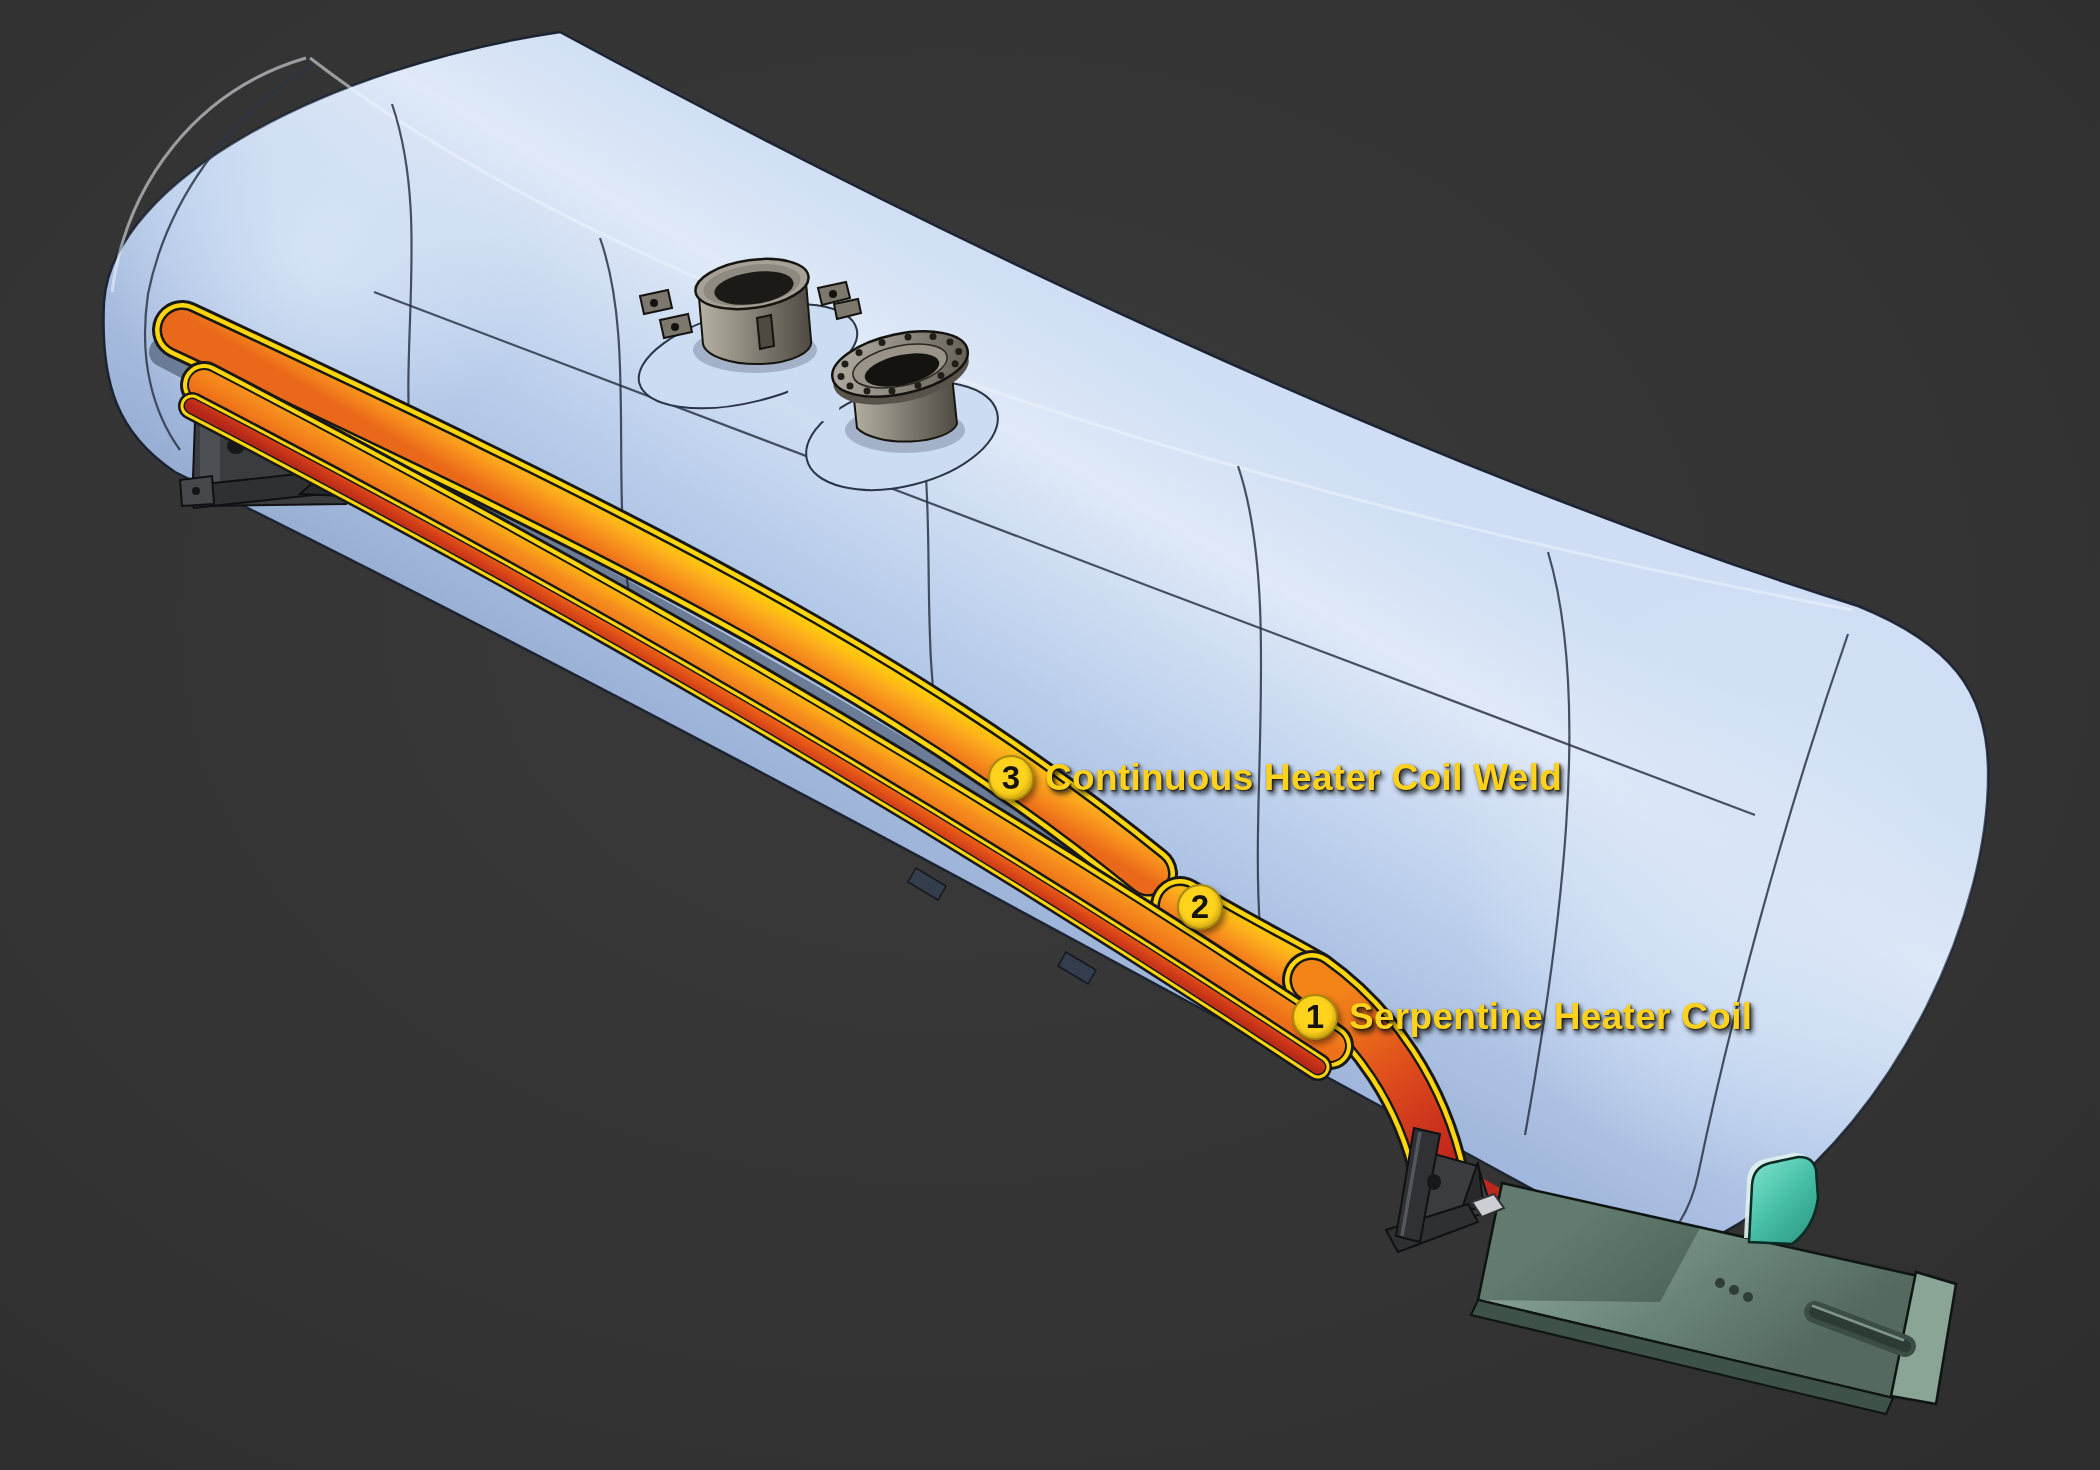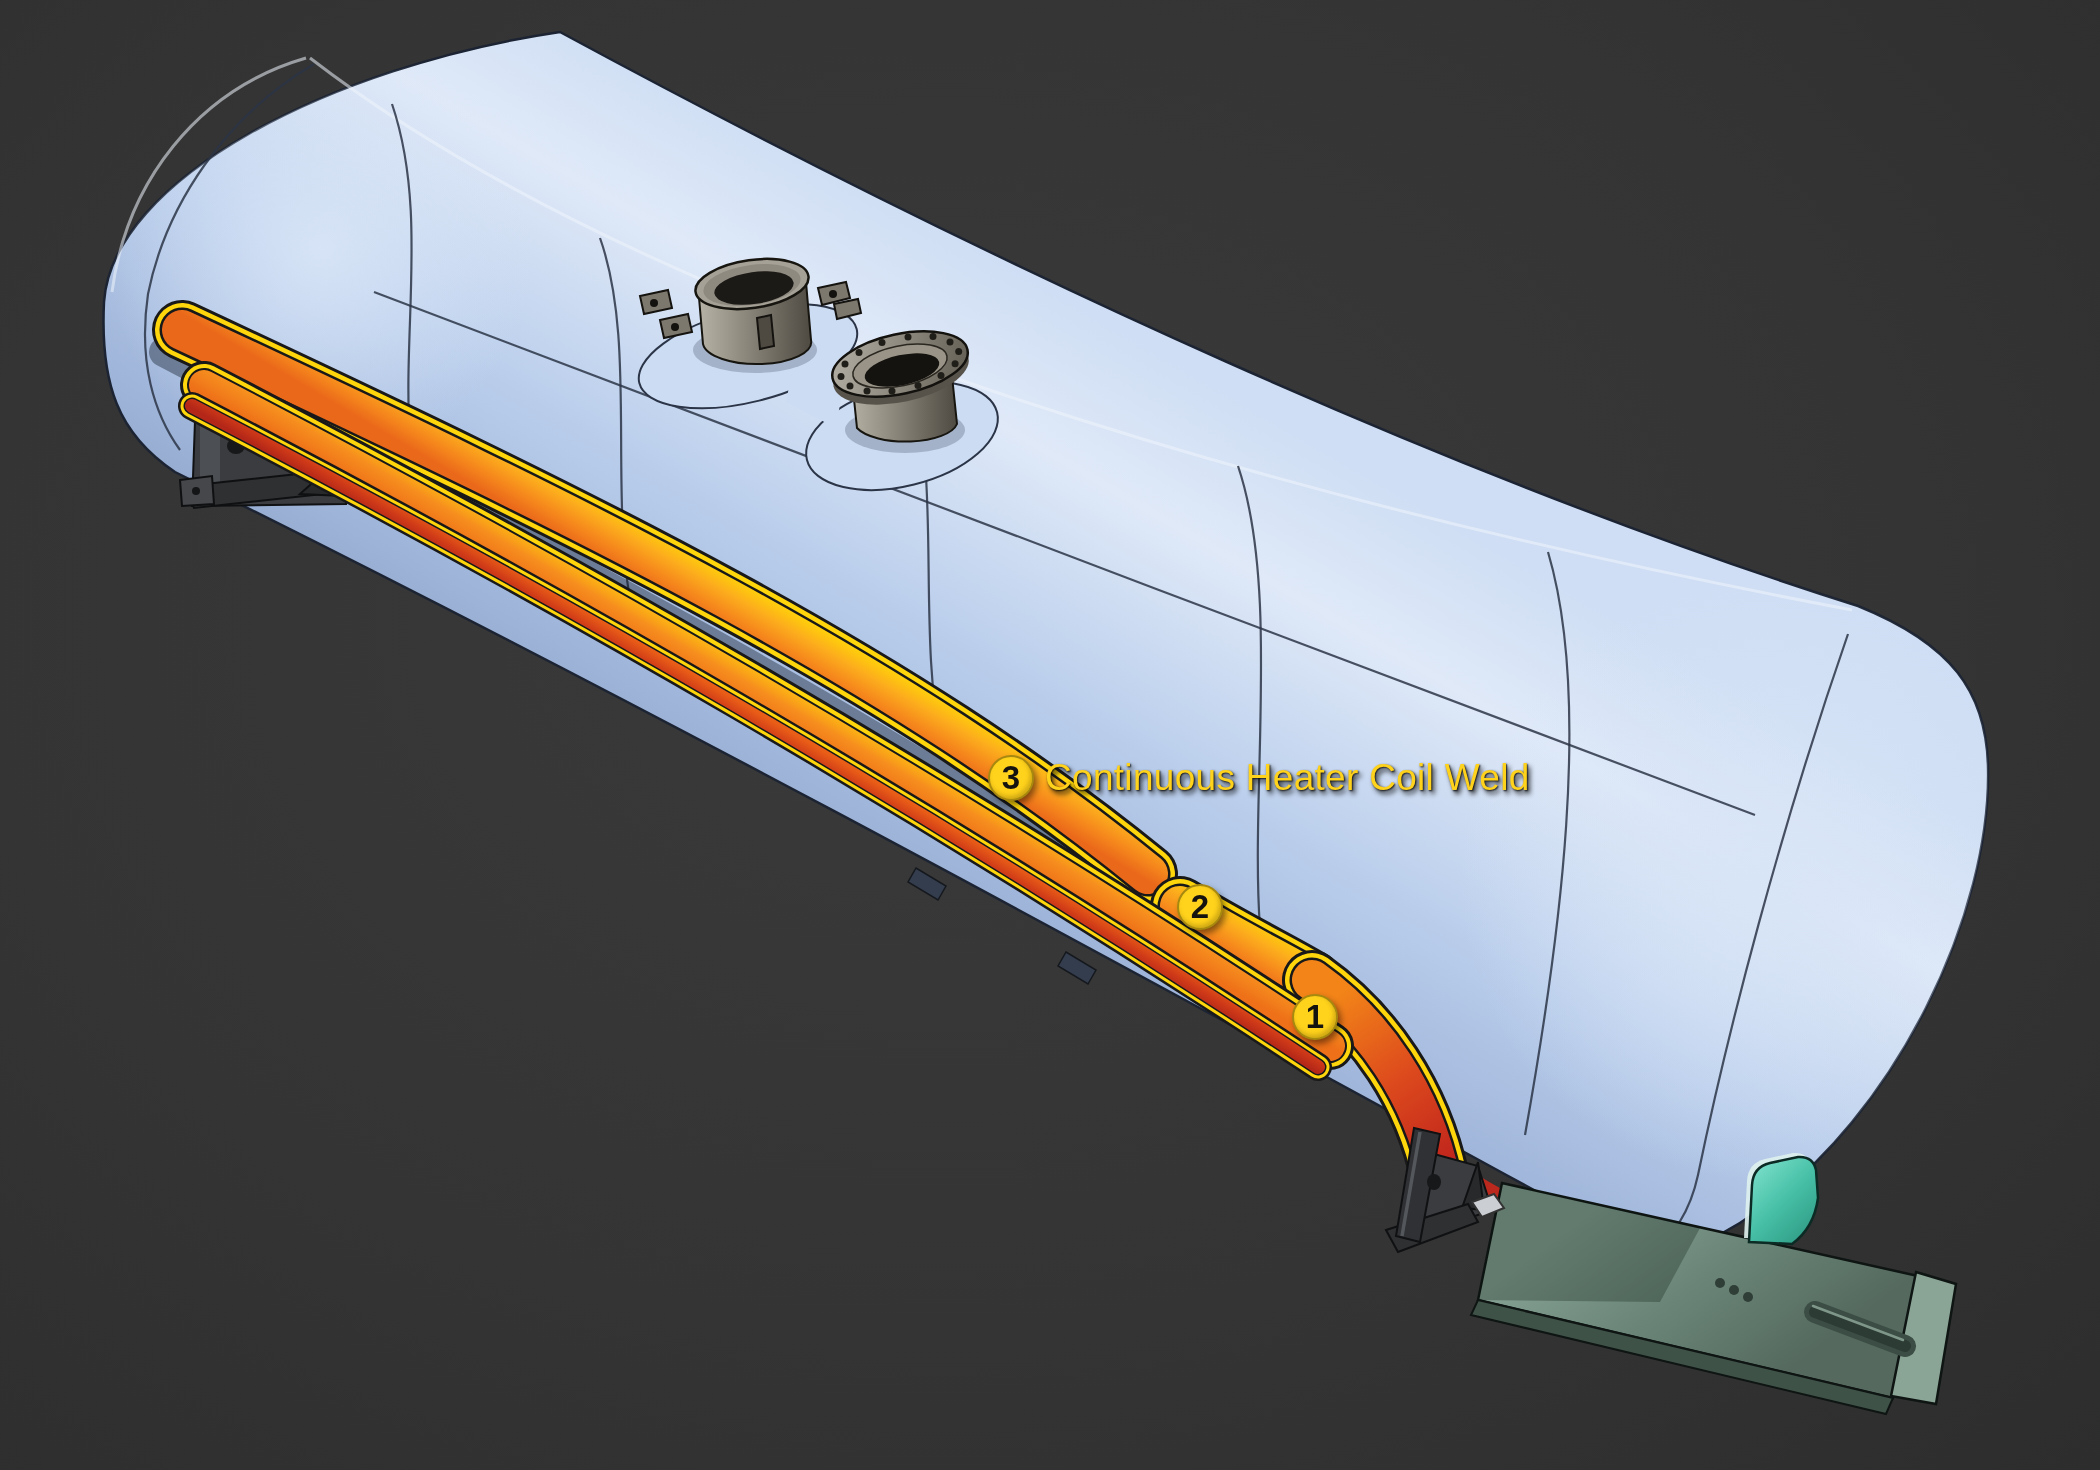--- a/index.html
+++ b/index.html
@@ -10,21 +10,21 @@
   }
   .stage svg{position:absolute;left:0;top:0;}
   .callout{position:absolute;display:flex;align-items:center;gap:11px;white-space:nowrap;}
   .badge{
     width:46px;height:46px;border-radius:50%;
     background:#ffd21c;border:2px solid #a8890f;box-sizing:border-box;
     color:#151310;font-weight:bold;font-size:33px;line-height:42px;text-align:center;
     box-shadow:3px 4px 6px rgba(0,0,0,.45), inset -2px -3px 4px rgba(120,95,5,.35);
   }
   .callout-text{
-    color:#ffd21c;font-weight:normal;font-size:37px;letter-spacing:.3px;
+    color:#ffd21c;font-weight:bold;font-size:37px;letter-spacing:.3px;
     text-shadow:3px 4px 5px rgba(12,12,12,.85), 1px 1px 2px rgba(0,0,0,.9);
   }
   .seam{fill:none;stroke:#2b3547;stroke-width:2.2;opacity:.85;}
   .edgehi{fill:none;stroke:#eef4fc;stroke-width:3;opacity:.55;}
 </style>
 </head>
 <body>
 
 <div class="stage">
 
@@ -282,15 +282,16 @@
   <span class="badge">3</span>
   <span class="callout-text">Continuous Heater Coil Weld</span>
 </div>
 
 <div class="callout" style="left:1177px;top:884px;">
   <span class="badge">2</span>
 </div>
 
 <div class="callout" style="left:1292px;top:994px;">
   <span class="badge">1</span>
+  <span class="callout-text">Serpentine Heater Coil</span>
 </div>
 
 </div>
 
 </body></html>

